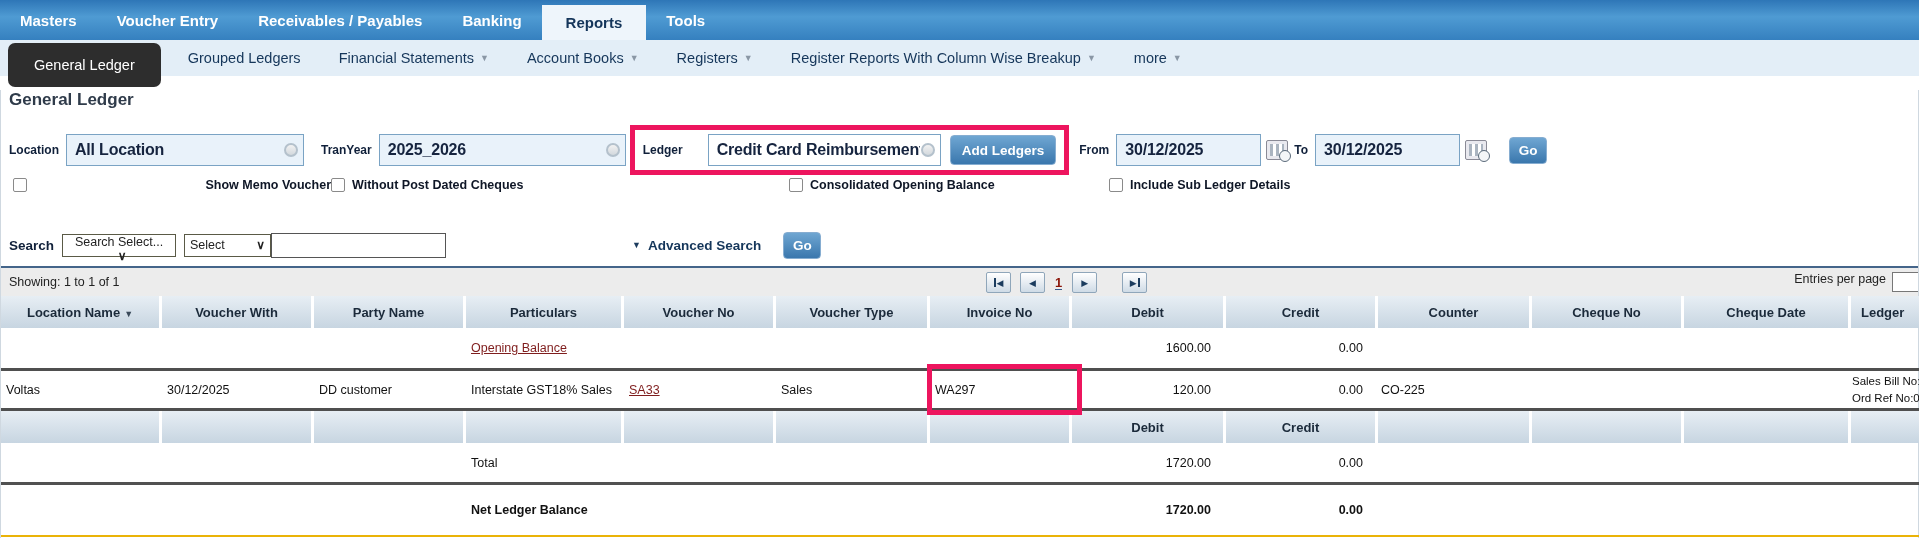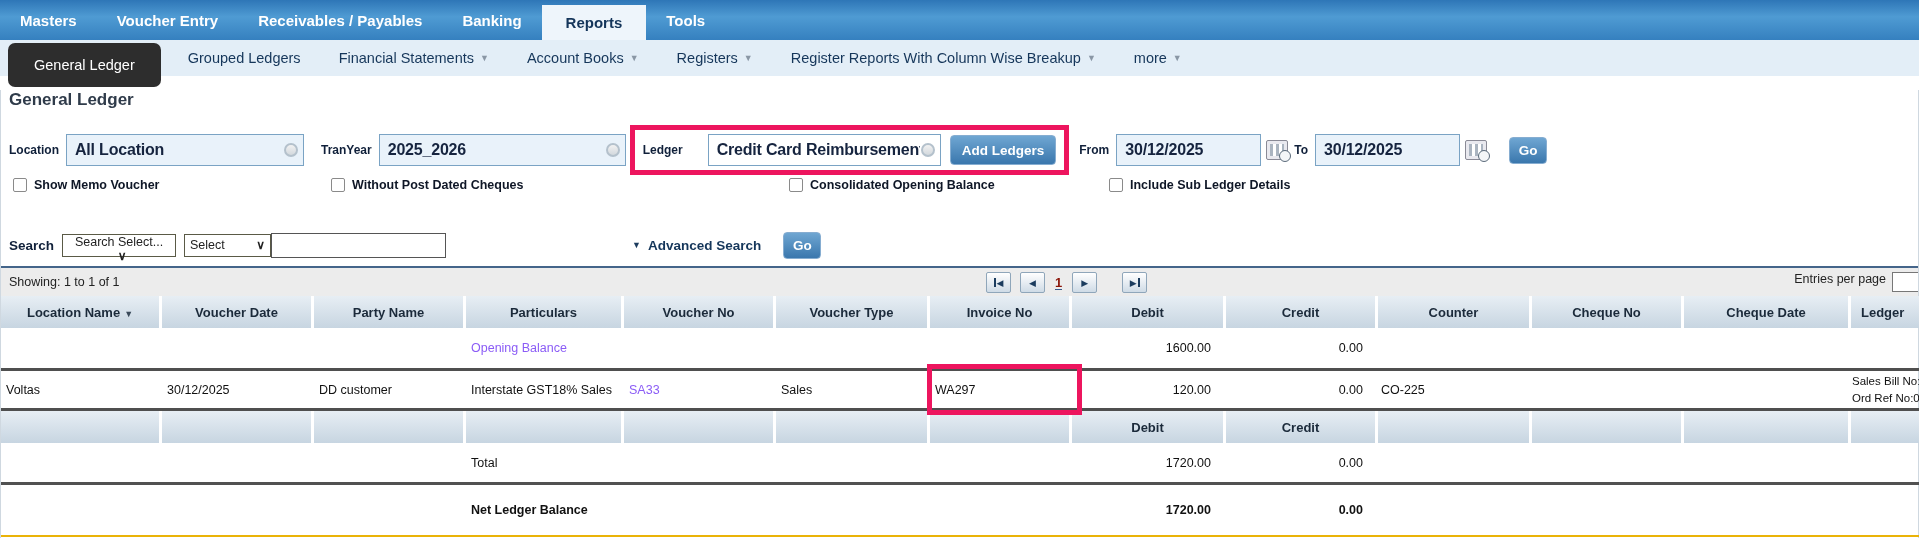--- a/index.html
+++ b/index.html
@@ -88,21 +88,21 @@
     border-radius:50%; border:1px solid #5a6a7a; background:#f4f6f8;
   }
 
   
   .check-row { display:flex; align-items:center; margin:2px 0 0 12px; height:18px; }
   .check-item { display:flex; align-items:center; font-size:12.5px; font-weight:bold; color:#0e1626; }
   .check-item .cb {
     width:14px; height:14px; border:1px solid #8a8a8a; background:#fff; border-radius:2px;
     margin-right:7px; flex:none; cursor:pointer;
   }
-  .ci-1 { width:318px; } .ci-2 { width:320px; } .ci-3 { width:458px; }
+  .ci-1 { width:318px;justify-content:space-between; } .ci-2 { width:320px; } .ci-3 { width:458px; }
 
   
   .search-row { display:flex; align-items:center; margin:38px 0 0 8px; height:26px; }
   .s-label { font-size:13.5px; font-weight:bold; color:#10203a; margin-right:8px; }
   .sel {
     height:23px; border:1px solid #5a5a46; background:#fff; display:flex; align-items:center;
     justify-content:space-between; font-size:12.5px; color:#222; padding:0 5px; cursor:pointer;
   }
   .sel .sel-arrow { font-weight:bold; font-size:12px; color:#222; margin-left:6px; }
   .sel-1 { width:114px; margin-right:8px;flex-direction:column; }
@@ -155,21 +155,21 @@
   .row-voucher td { height:38px; border-top:3px solid #4f4f4f; border-bottom:3px solid #4f4f4f; }
   .row-subhead td {
     height:32px; background:linear-gradient(#e7eef4,#c7d5e1); border-left:3px solid #fff;
     font-weight:bold; font-size:13px; color:#1b2a3a; text-align:center;
   }
   .row-subhead td:first-child { border-left:none; }
   .row-total td { height:42px; border-bottom:3px solid #515151; }
   .row-net td { height:52px; border-bottom:2px solid #eab308;font-weight:bold; }
   td.num { text-align:right; padding-right:12px; }
   td.pad-l { padding-left:8px; }
-  a.grid-link { color:#8b5cf6; cursor:pointer; }
+  a.grid-link { color:#7f1d1d; text-decoration:underline; cursor:pointer; }
   .invoice-cell { position:relative; overflow:visible !important; }
   .pink-box2 {
     position:absolute; left:0; top:-7px; bottom:-7px; width:155px;
     border:5px solid #ED155E; pointer-events:none; z-index:3;
   }
   .remarks-cell { font-size:11.5px; line-height:1.45; white-space:nowrap; padding-left:4px; }
 </style>
 </head>
 <body>
 
@@ -309,21 +309,21 @@
         <col style="width:154px">
       <col style="width:152px">
         <col style="width:154px">
         <col style="width:152px">
         <col style="width:167px">
         <col>
     </colgroup>
     <tbody>
         <tr>
       <th><span>Location Name</span><span class="sort-caret">▼</span></th>
-      <th>Voucher Date</th>
+      <th>Voucher With</th>
       <th>Party Name</th>
       <th>Particulars</th>
       <th>Voucher No</th>
       <th>Voucher Type</th>
       <th>Invoice No</th>
       <th>Debit</th>
       <th>Credit</th>
       <th>Counter</th>
       <th>Cheque No</th>
       <th>Cheque Date</th>

